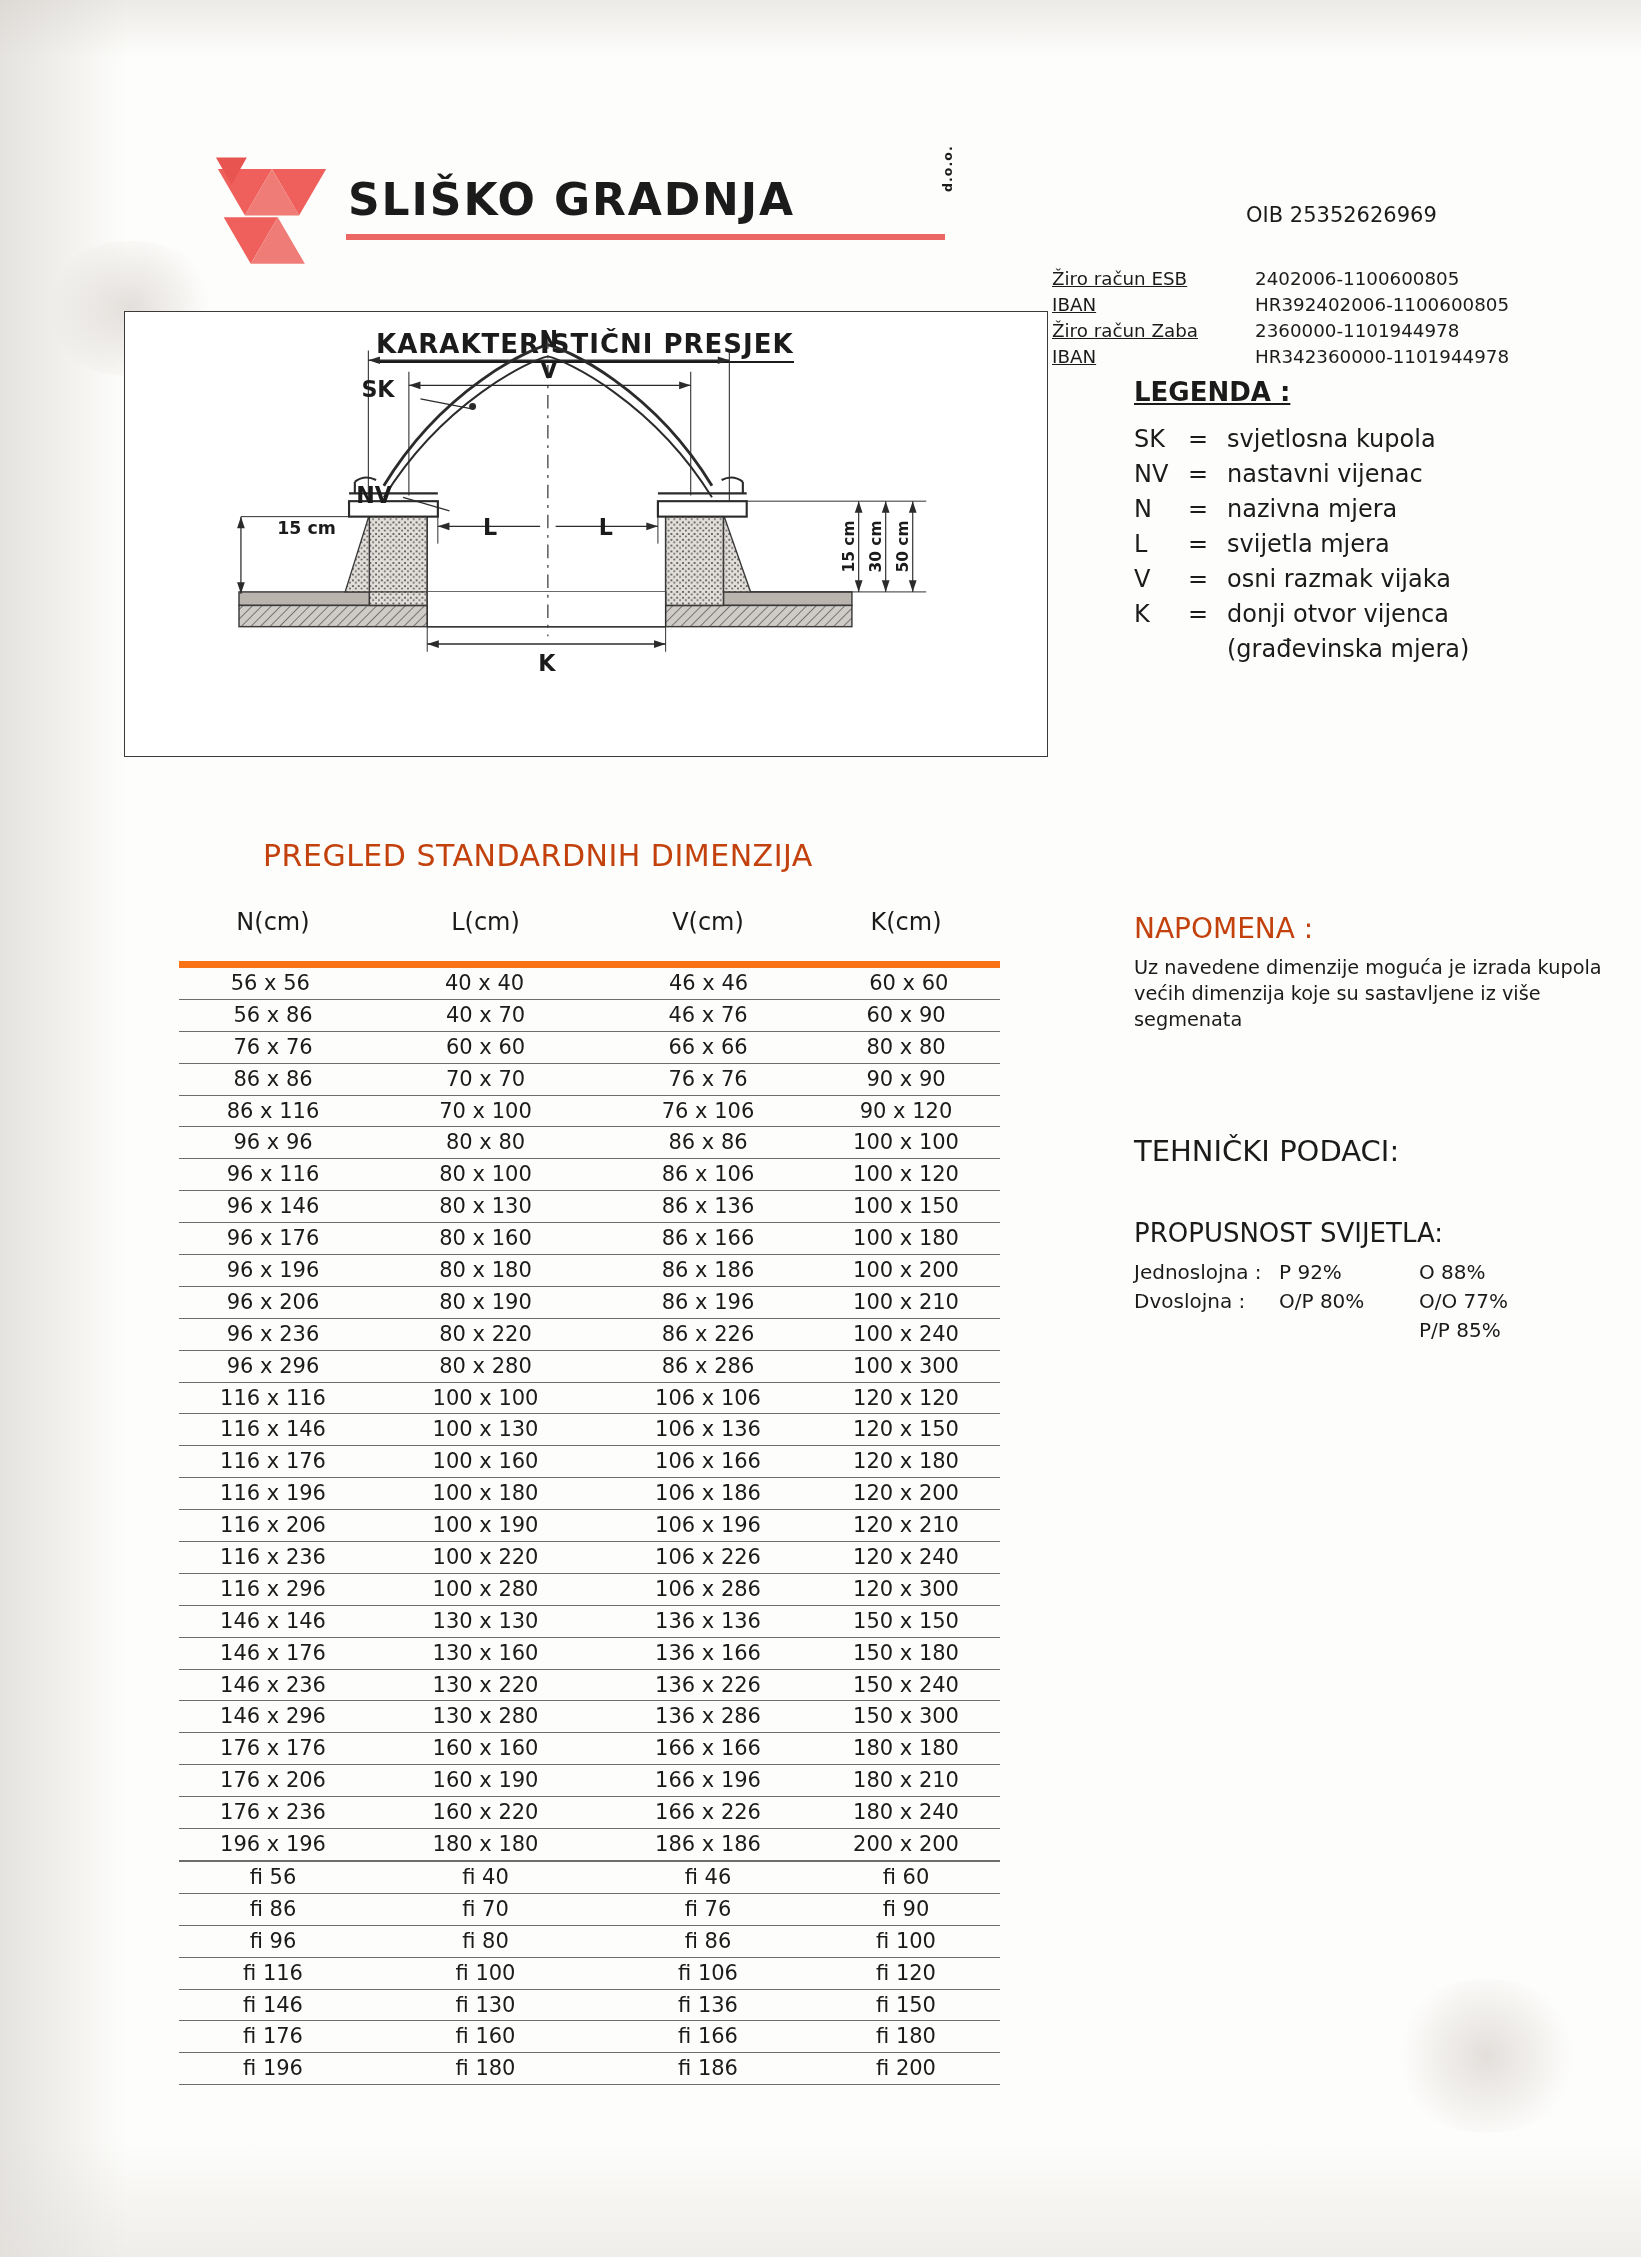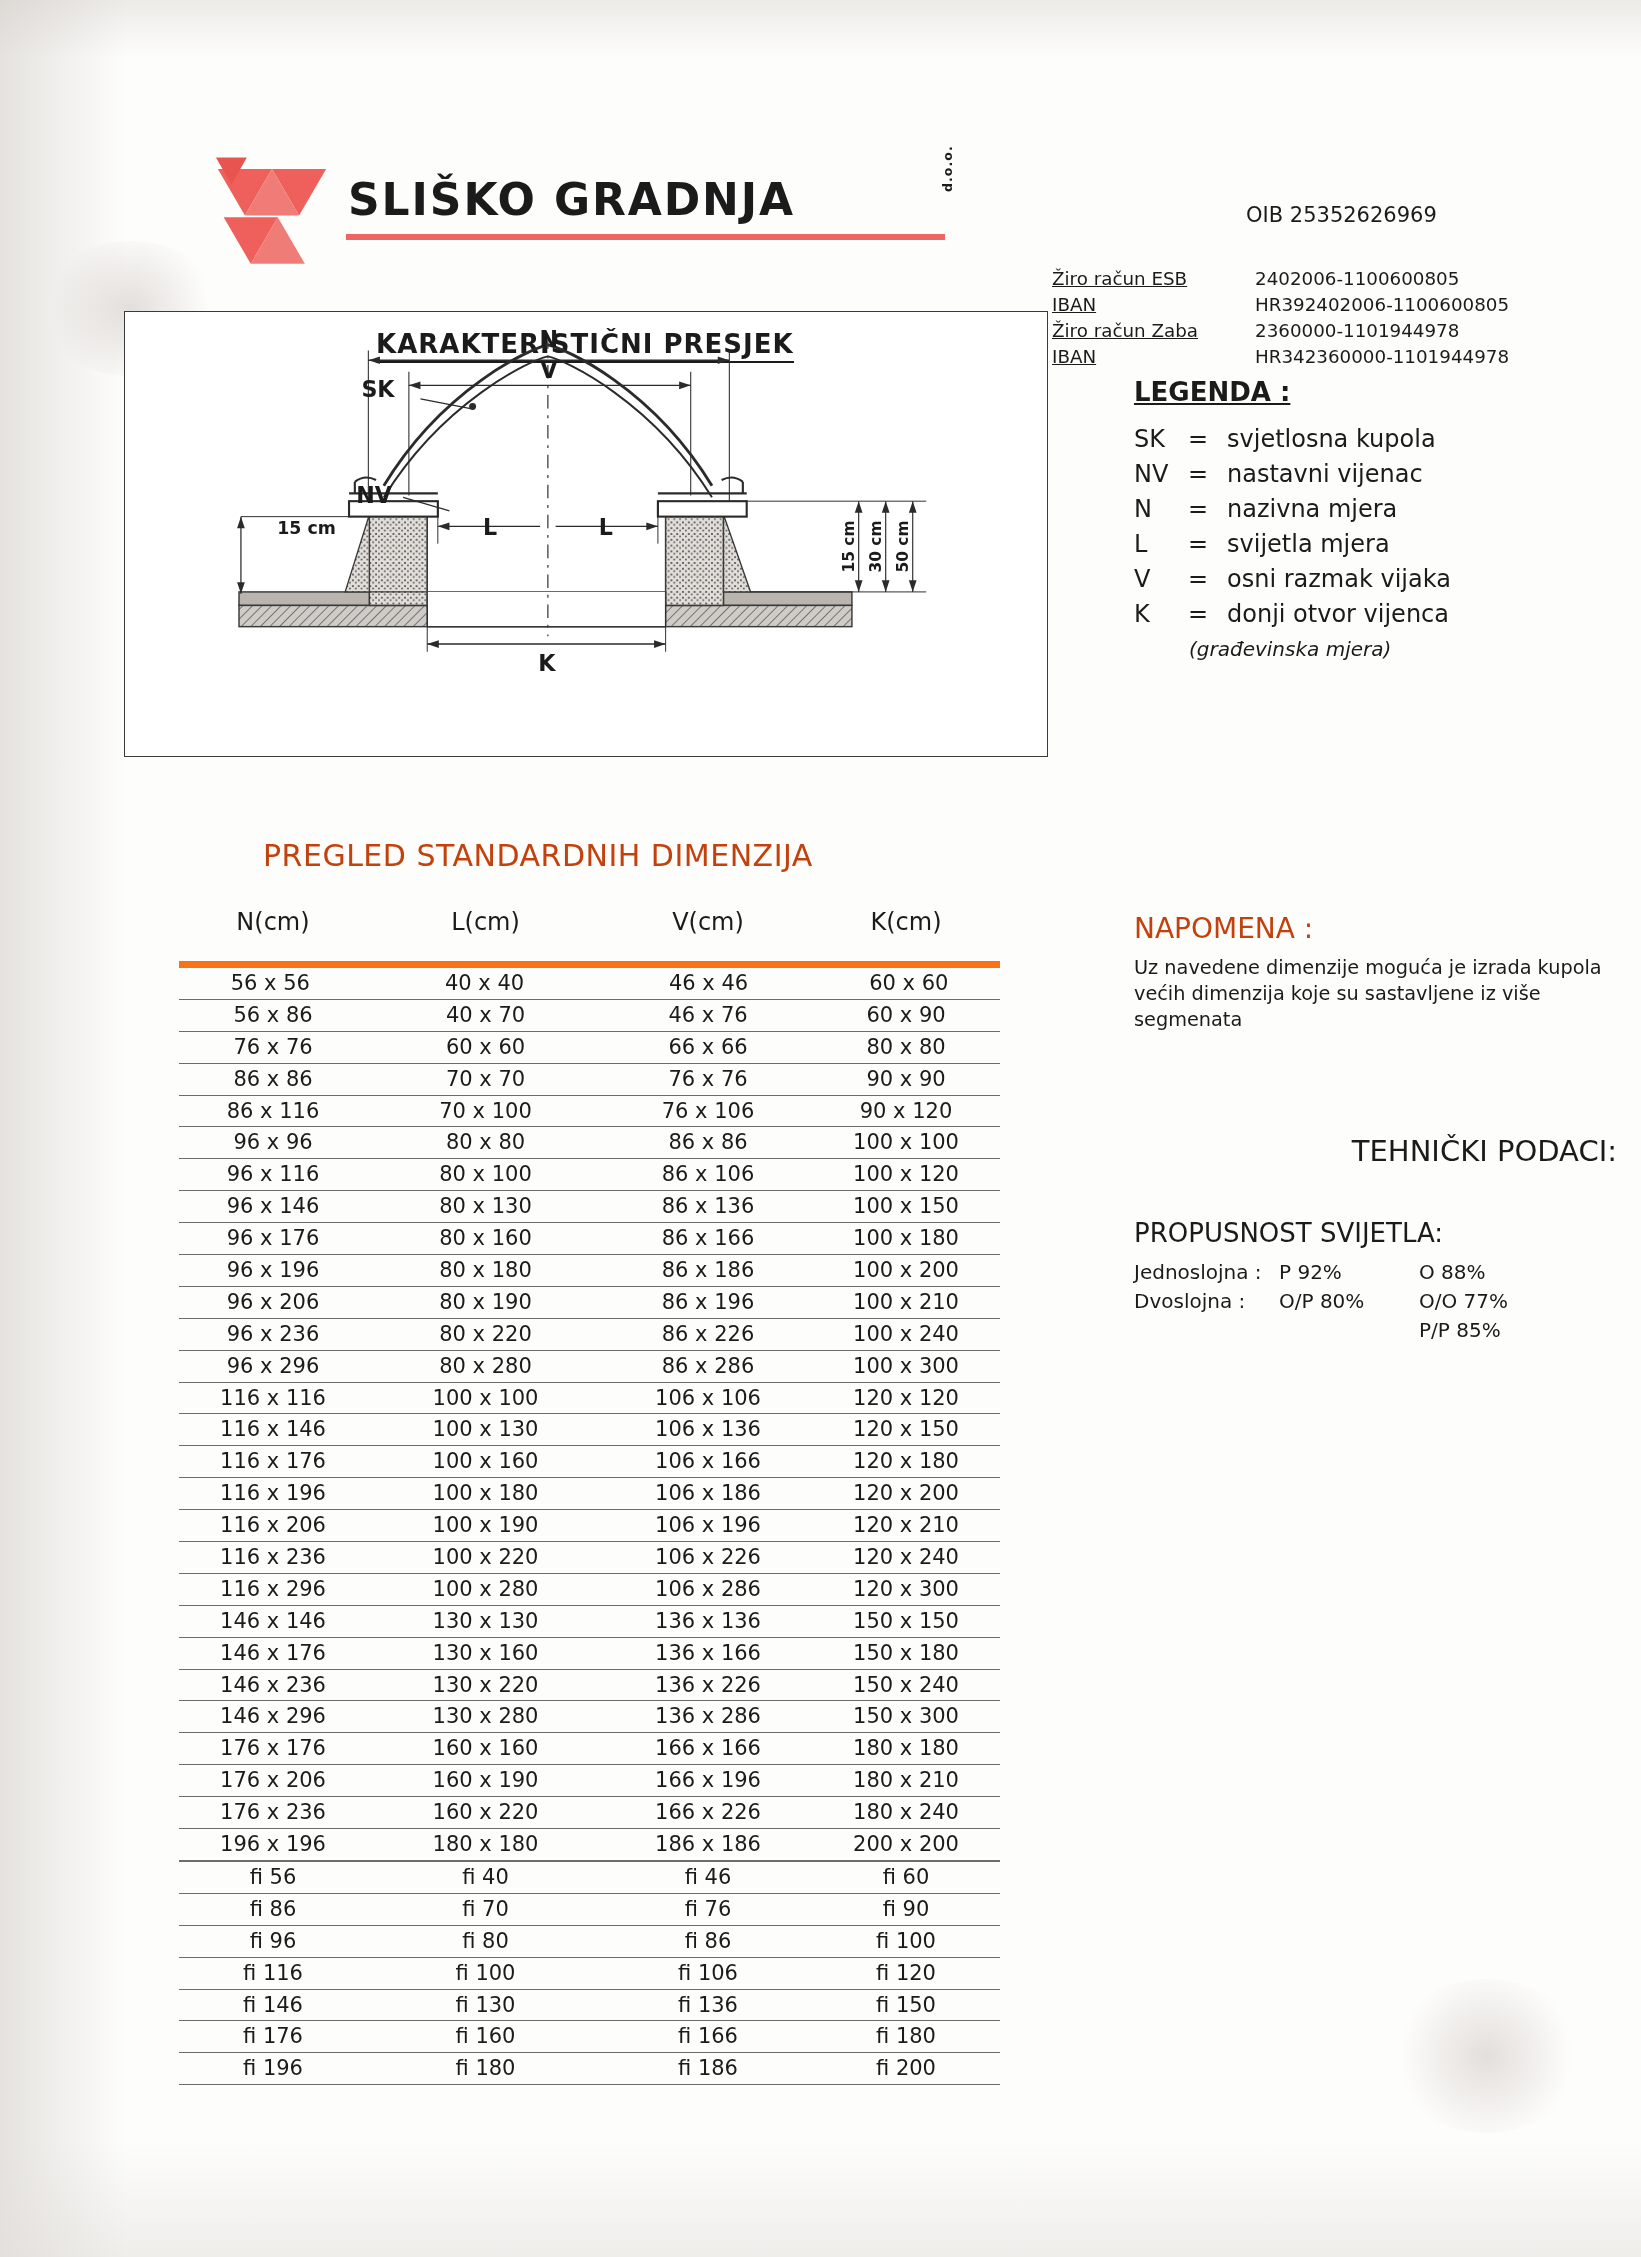--- a/index.html
+++ b/index.html
@@ -146,25 +146,24 @@
     display: flex;
     font-size: 24px;
     line-height: 35px;
     color: #1b1b1b;
     white-space: nowrap;
   }
   .legend-key { width: 54px; }
   .legend-eq  { width: 39px; }
   .legend-val { }
   .legend-sub {
-    margin-left: 55px;
-    font-size: 20px;
+    margin-left: 93px;
+    font-size: 24px;
     line-height: 35px;
     color: #1b1b1b;
-    font-style: italic;
   }
 
   
   .table-title {
     position: absolute;
     left: 263px; top: 838px;
     font-size: 30px;
     color: #c2410c;
     letter-spacing: 0.5px;
     white-space: nowrap;
@@ -213,21 +212,20 @@
   }
   .napomena-body {
     font-size: 19.3px;
     line-height: 26px;
     color: #1b1b1b;
   }
   .tehnicki {
     position: absolute;
     left: 1134px; top: 1134px;
     width: 483px;
-    text-align: right;
   }
   .tehnicki-title {
     font-size: 29px;
     color: #1b1b1b;
   }
   .propusnost {
     position: absolute;
     left: 1134px; top: 1218px;
     width: 502px;
   }

